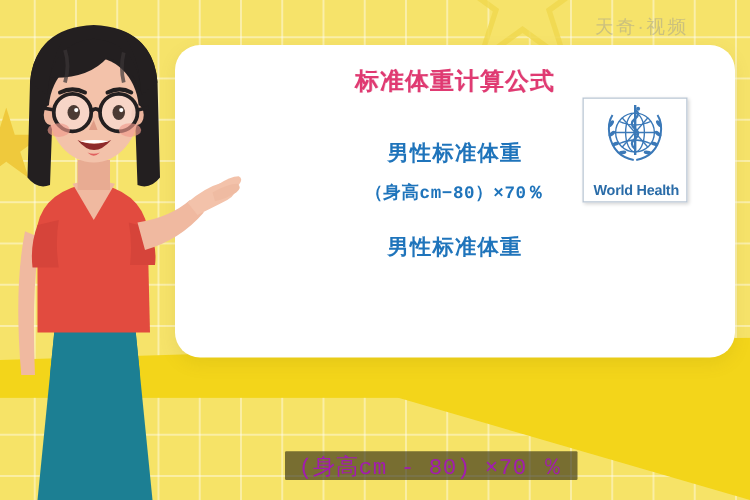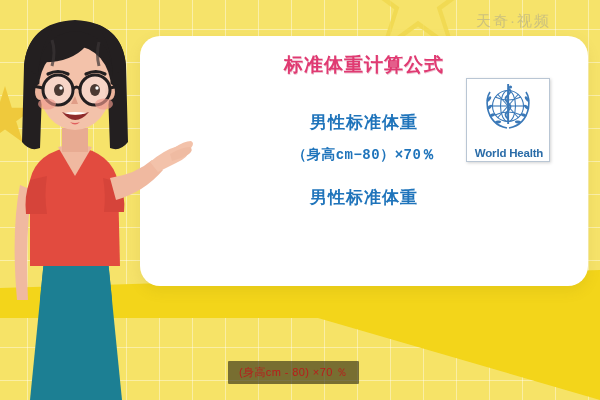--- a/index.html
+++ b/index.html
@@ -208,24 +208,25 @@
     top: 361px;
     height: 23px;
     padding: 0 11px;
     background: rgba(42, 38, 16, 0.62);
     display: flex;
     align-items: center;
     justify-content: center;
     border-radius: 1px;
   }
   .subtitle-text {
-    color: #b91c1c;
-    font-size: 11px;
+    color: #a21caf;
+    font-size: 18px;
     letter-spacing: 0.4px;
     white-space: nowrap;
+    font-family: Liberation Mono, monospace;
   }
 
   
   .char { position: absolute; left: 0; top: 0; width: 230px; height: 400px; }
 </style>
 </head>
 <body>
 
 <div id="stage">
 

